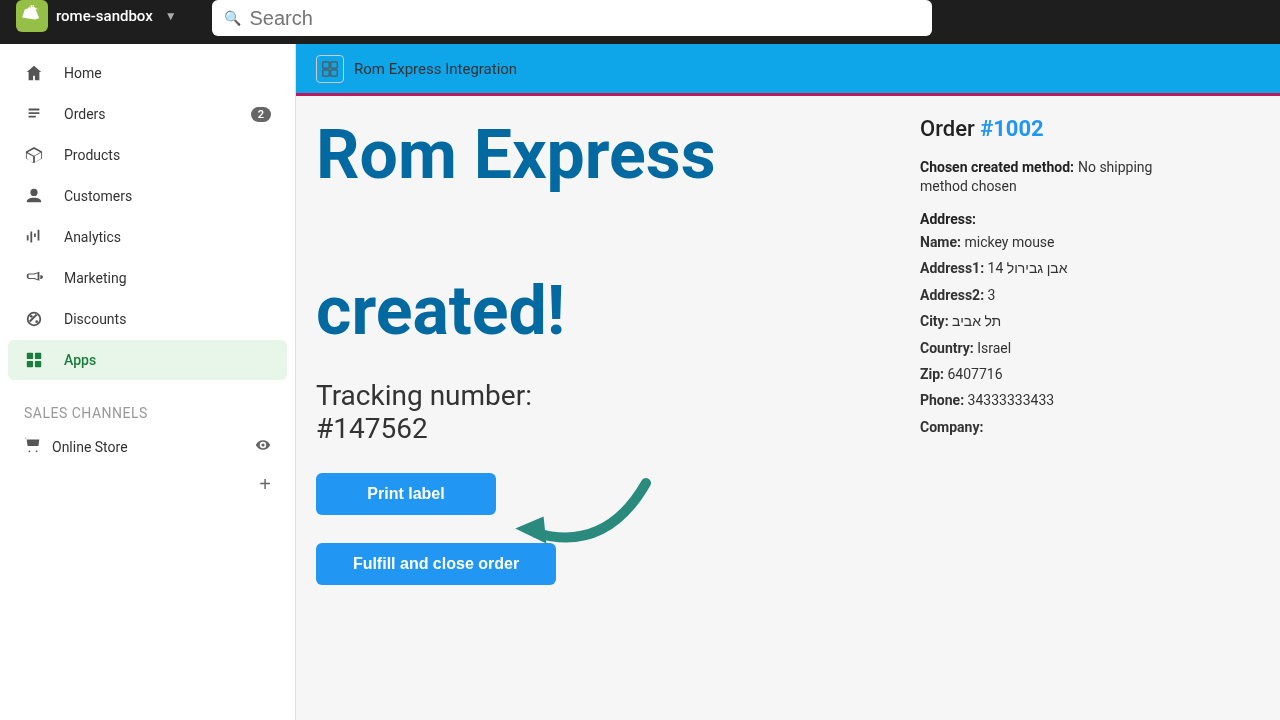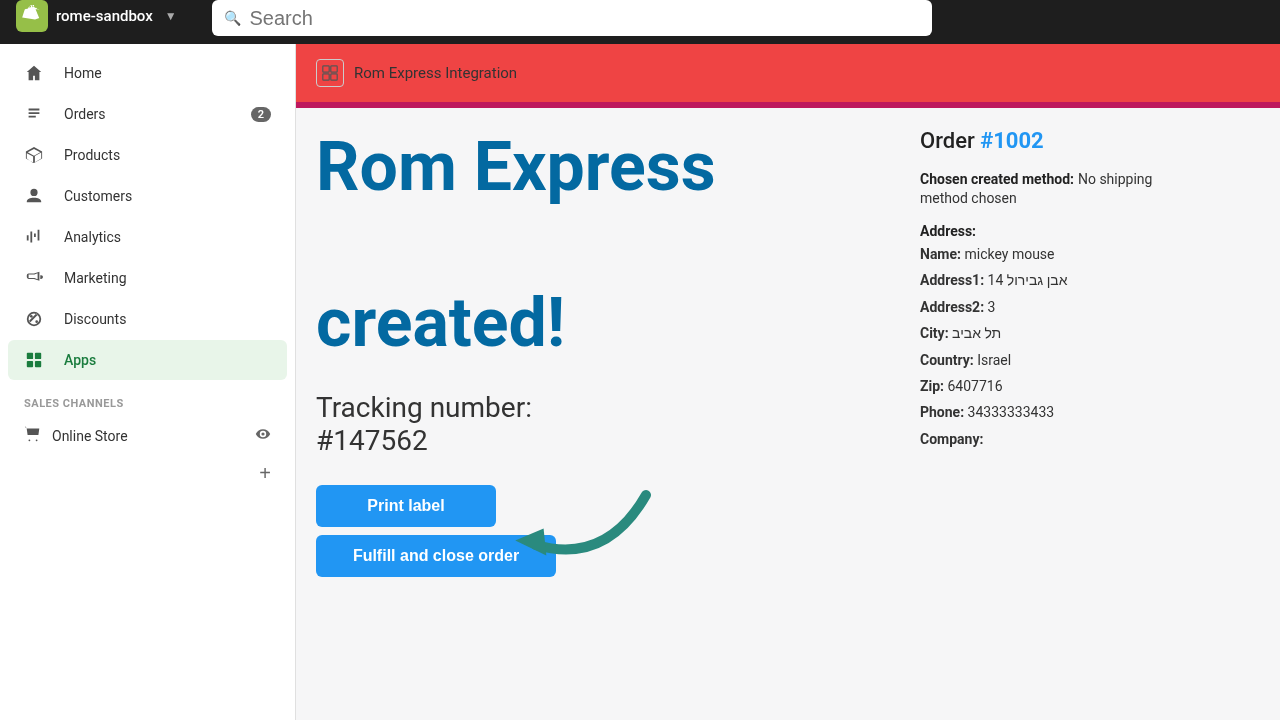--- a/index.html
+++ b/index.html
@@ -113,26 +113,26 @@
       margin-left: auto;
       background: #666;
       color: white;
       border-radius: 10px;
       padding: 1px 7px;
       font-size: 11px;
       font-weight: 600;
     }
 
     .section-label {
-      font-size: 11px;
-      font-weight: 700;
+      font-size: 14px;
+      font-weight: 400;
       color: #999;
       text-transform: uppercase;
       letter-spacing: 0.5px;
-      padding: 16px 24px 6px;
+      padding: 24px 24px 6px;
     }
 
     .sales-channel-item {
       display: flex;
       align-items: center;
       gap: 10px;
       padding: 8px 16px;
       margin: 1px 8px;
       border-radius: 6px;
       cursor: pointer;
@@ -161,24 +161,24 @@
     .content {
       flex: 1;
       overflow: hidden;
       display: flex;
       flex-direction: column;
       background: #f6f6f7;
     }
 
     
     .app-header {
-      background: #ef4444;
-      border-bottom: 6px solid #be185d;
+      background: #0ea5e9;
+      border-bottom: 3px solid #be185d;
       padding: 0 20px;
-      height: 64px;
+      height: 52px;
       display: flex;
       align-items: center;
       gap: 10px;
       flex-shrink: 0;
     }
     .app-header-icon {
       width: 28px;
       height: 28px;
       border: 1px solid #ccc;
       border-radius: 4px;
@@ -219,21 +219,21 @@
 
     .tracking-text {
       font-size: 28px;
       color: #333;
       margin-top: 8px;
     }
 
     .buttons-area {
       display: flex;
       flex-direction: column;
-      gap: 8px;
+      gap: 28px;
       margin-top: 8px;
       position: relative;
     }
 
     .btn-print {
       background: #2196f3;
       color: white;
       border: none;
       border-radius: 6px;
       padding: 12px 28px;

